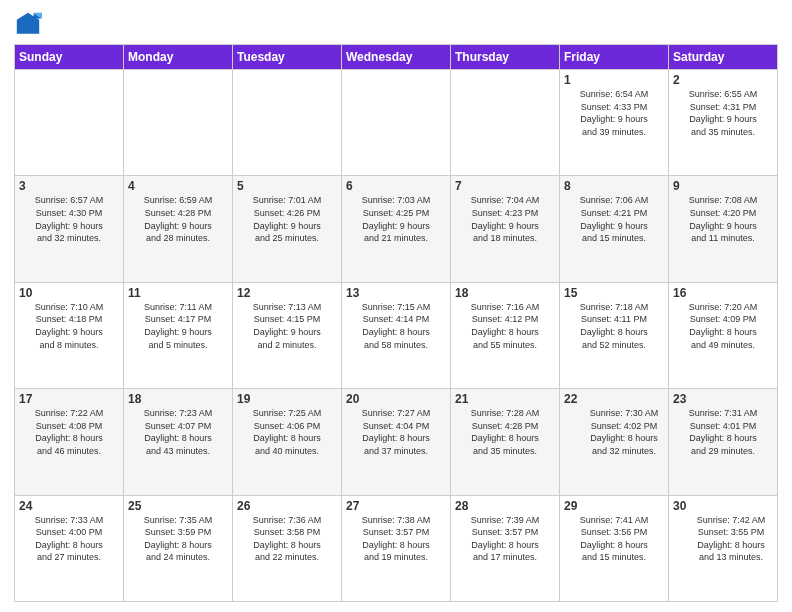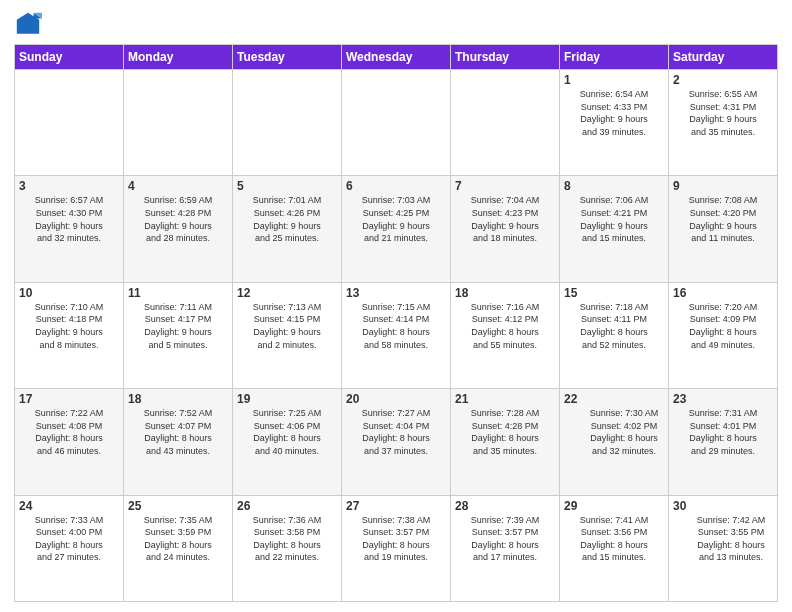--- a/index.html
+++ b/index.html
@@ -266,21 +266,21 @@
         <tr>
           <td>
             <span class="day-num">17</span>
             <div class="day-info" style="white-space: pre-line;">Sunrise: 7:22 AM
 Sunset: 4:08 PM
 Daylight: 8 hours
 and 46 minutes.</div>
           </td>
           <td>
             <span class="day-num">18</span>
-            <div class="day-info" style="white-space: pre-line;">Sunrise: 7:52 AM
+            <div class="day-info" style="white-space: pre-line;">Sunrise: 7:23 AM
 Sunset: 4:07 PM
 Daylight: 8 hours
 and 43 minutes.</div>
           </td>
           <td>
             <span class="day-num">19</span>
             <div class="day-info" style="white-space: pre-line;">Sunrise: 7:25 AM
 Sunset: 4:06 PM
 Daylight: 8 hours
 and 40 minutes.</div>

